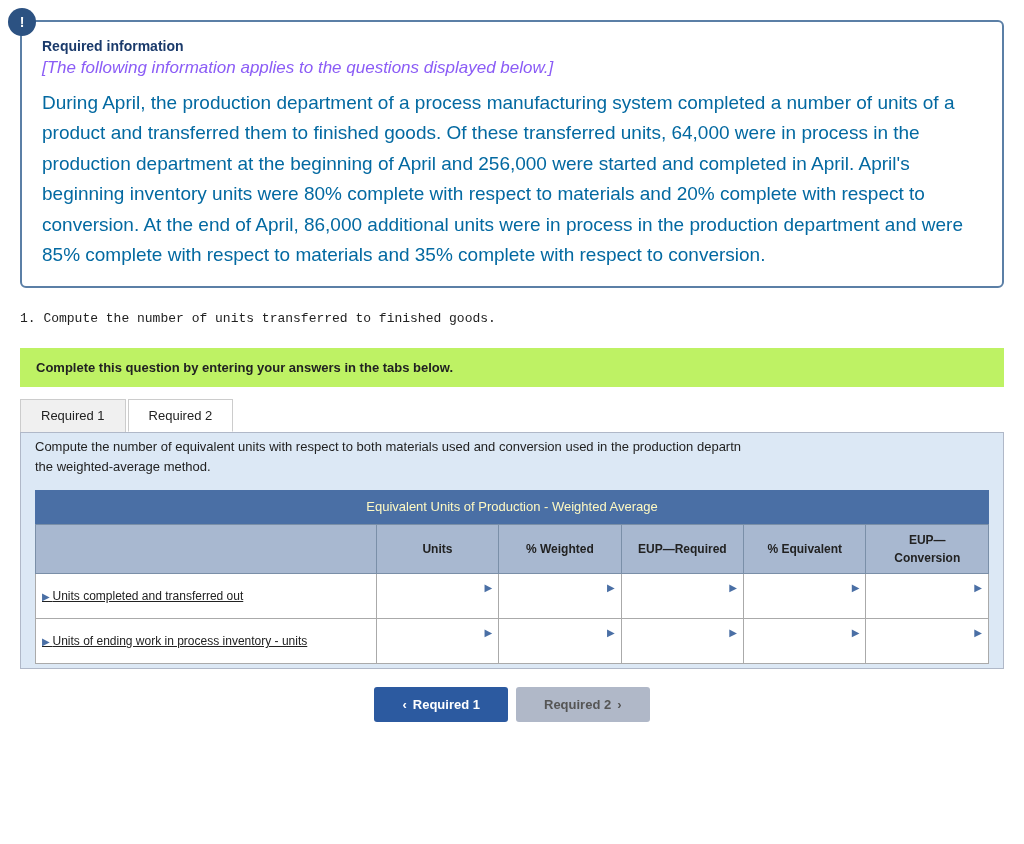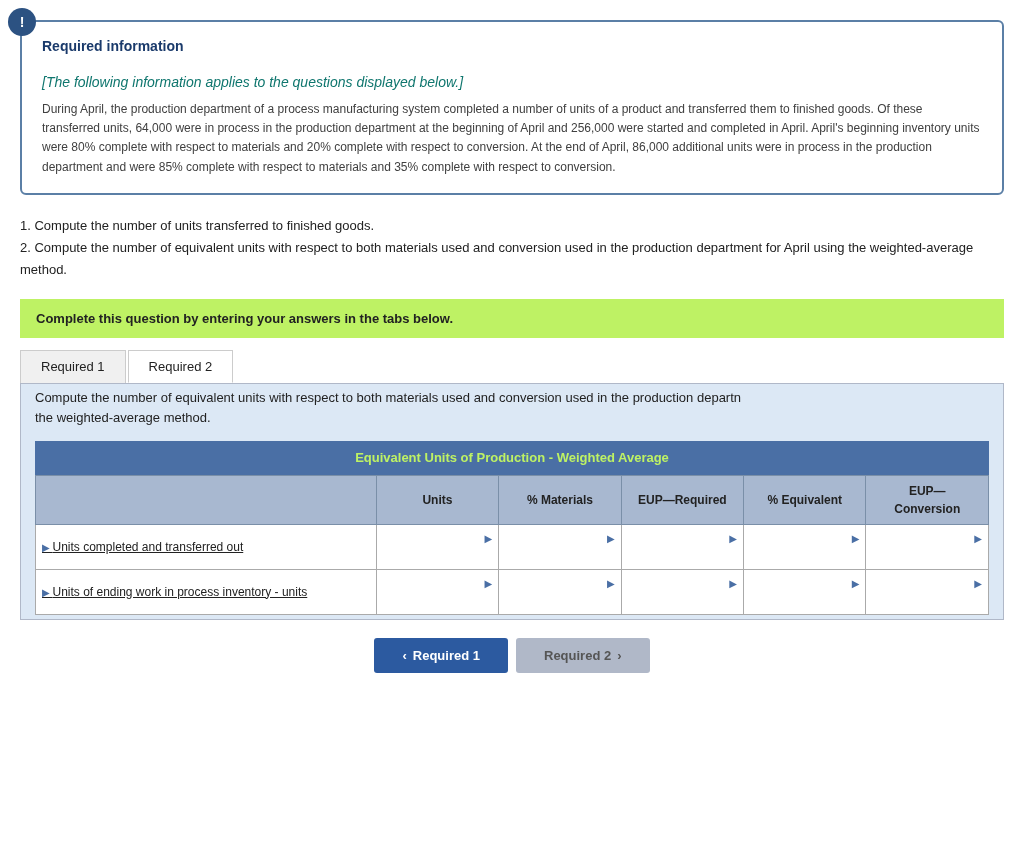--- a/index.html
+++ b/index.html
@@ -33,38 +33,39 @@
       display: flex;
       align-items: center;
       justify-content: center;
       font-weight: bold;
       font-size: 14px;
     }
     .info-box-title {
       color: #1a3a6b;
       font-weight: bold;
       font-size: 14px;
-      margin-bottom: 20px;
+      margin-bottom: 4px;
     }
     .info-box-subtitle {
       font-style: italic;
-      color: #0f766e;
+      color: #8b5cf6;
       margin-bottom: 10px;
-      font-size: 14px;
+      font-size: 17px;
     }
     .info-box-body {
-      font-size: 12px;
+      font-size: 19px;
       line-height: 1.6;
-      color: #404040;
+      color: #0369a1;
     }
 
     
     .questions {
       margin-bottom: 18px;
       line-height: 1.7;
+      font-family: Liberation Mono, monospace;
     }
     .questions p {
       font-size: 13px;
     }
 
     
     .complete-banner {
       background: #bef264;
       padding: 12px 16px;
       font-weight: bold;
@@ -103,23 +104,23 @@
       font-size: 13px;
       line-height: 1.5;
     }
 
     
     .table-section {
       margin-top: 14px;
     }
     .table-title-row {
       background: #4a6fa5;
-      color: #bef264;
+      color: #fef9c3;
       text-align: center;
-      font-weight: bold;
+      font-weight: normal;
       font-size: 13px;
       padding: 7px 4px;
     }
     table.eup-table {
       width: 100%;
       border-collapse: collapse;
       background: #bef264;
       border-radius: 31px;
     }
     table.eup-table th {
@@ -213,21 +214,20 @@
 
 <div class="info-box">
   <div class="info-box-icon">!</div>
   <div class="info-box-title">Required information</div>
   <div class="info-box-subtitle">[The following information applies to the questions displayed below.]</div>
   <div class="info-box-body">During April, the production department of a process manufacturing system completed a number of units of a product and transferred them to finished goods. Of these transferred units, 64,000 were in process in the production department at the beginning of April and 256,000 were started and completed in April. April's beginning inventory units were 80% complete with respect to materials and 20% complete with respect to conversion. At the end of April, 86,000 additional units were in process in the production department and were 85% complete with respect to materials and 35% complete with respect to conversion.</div>
 </div>
 
 <div class="questions">
   <p>1. Compute the number of units transferred to finished goods.</p>
-  <p>2. Compute the number of equivalent units with respect to both materials used and conversion used in the production department for April using the weighted-average method.</p>
 </div>
 
 <div class="complete-banner">
   <span>Complete this question by entering your answers in the tabs below.</span>
 </div>
 
 <div class="tabs-container">
   <div class="tab-bar">
     <div class="tab">Required 1</div>
     <div class="tab active">Required 2</div>
@@ -236,21 +236,21 @@
   <div class="tab-content">
     <p>Compute the number of equivalent units with respect to both materials used and conversion used in the production departn<br>the weighted-average method.</p>
 
     <div class="table-section">
       <div class="table-title-row">Equivalent Units of Production - Weighted Average</div>
       <table class="eup-table">
         <thead>
           <tr>
             <th></th>
             <th>Units</th>
-            <th>% Materials</th>
+            <th>% Weighted</th>
             <th>EUP—Required</th>
             <th>% Equivalent</th>
             <th>EUP—<br>Conversion</th>
           </tr>
         </thead>
         <tbody>
 
           <tr>
             <td class="row-label">
               <span class="triangle-marker">▶ </span>Units completed and transferred out

